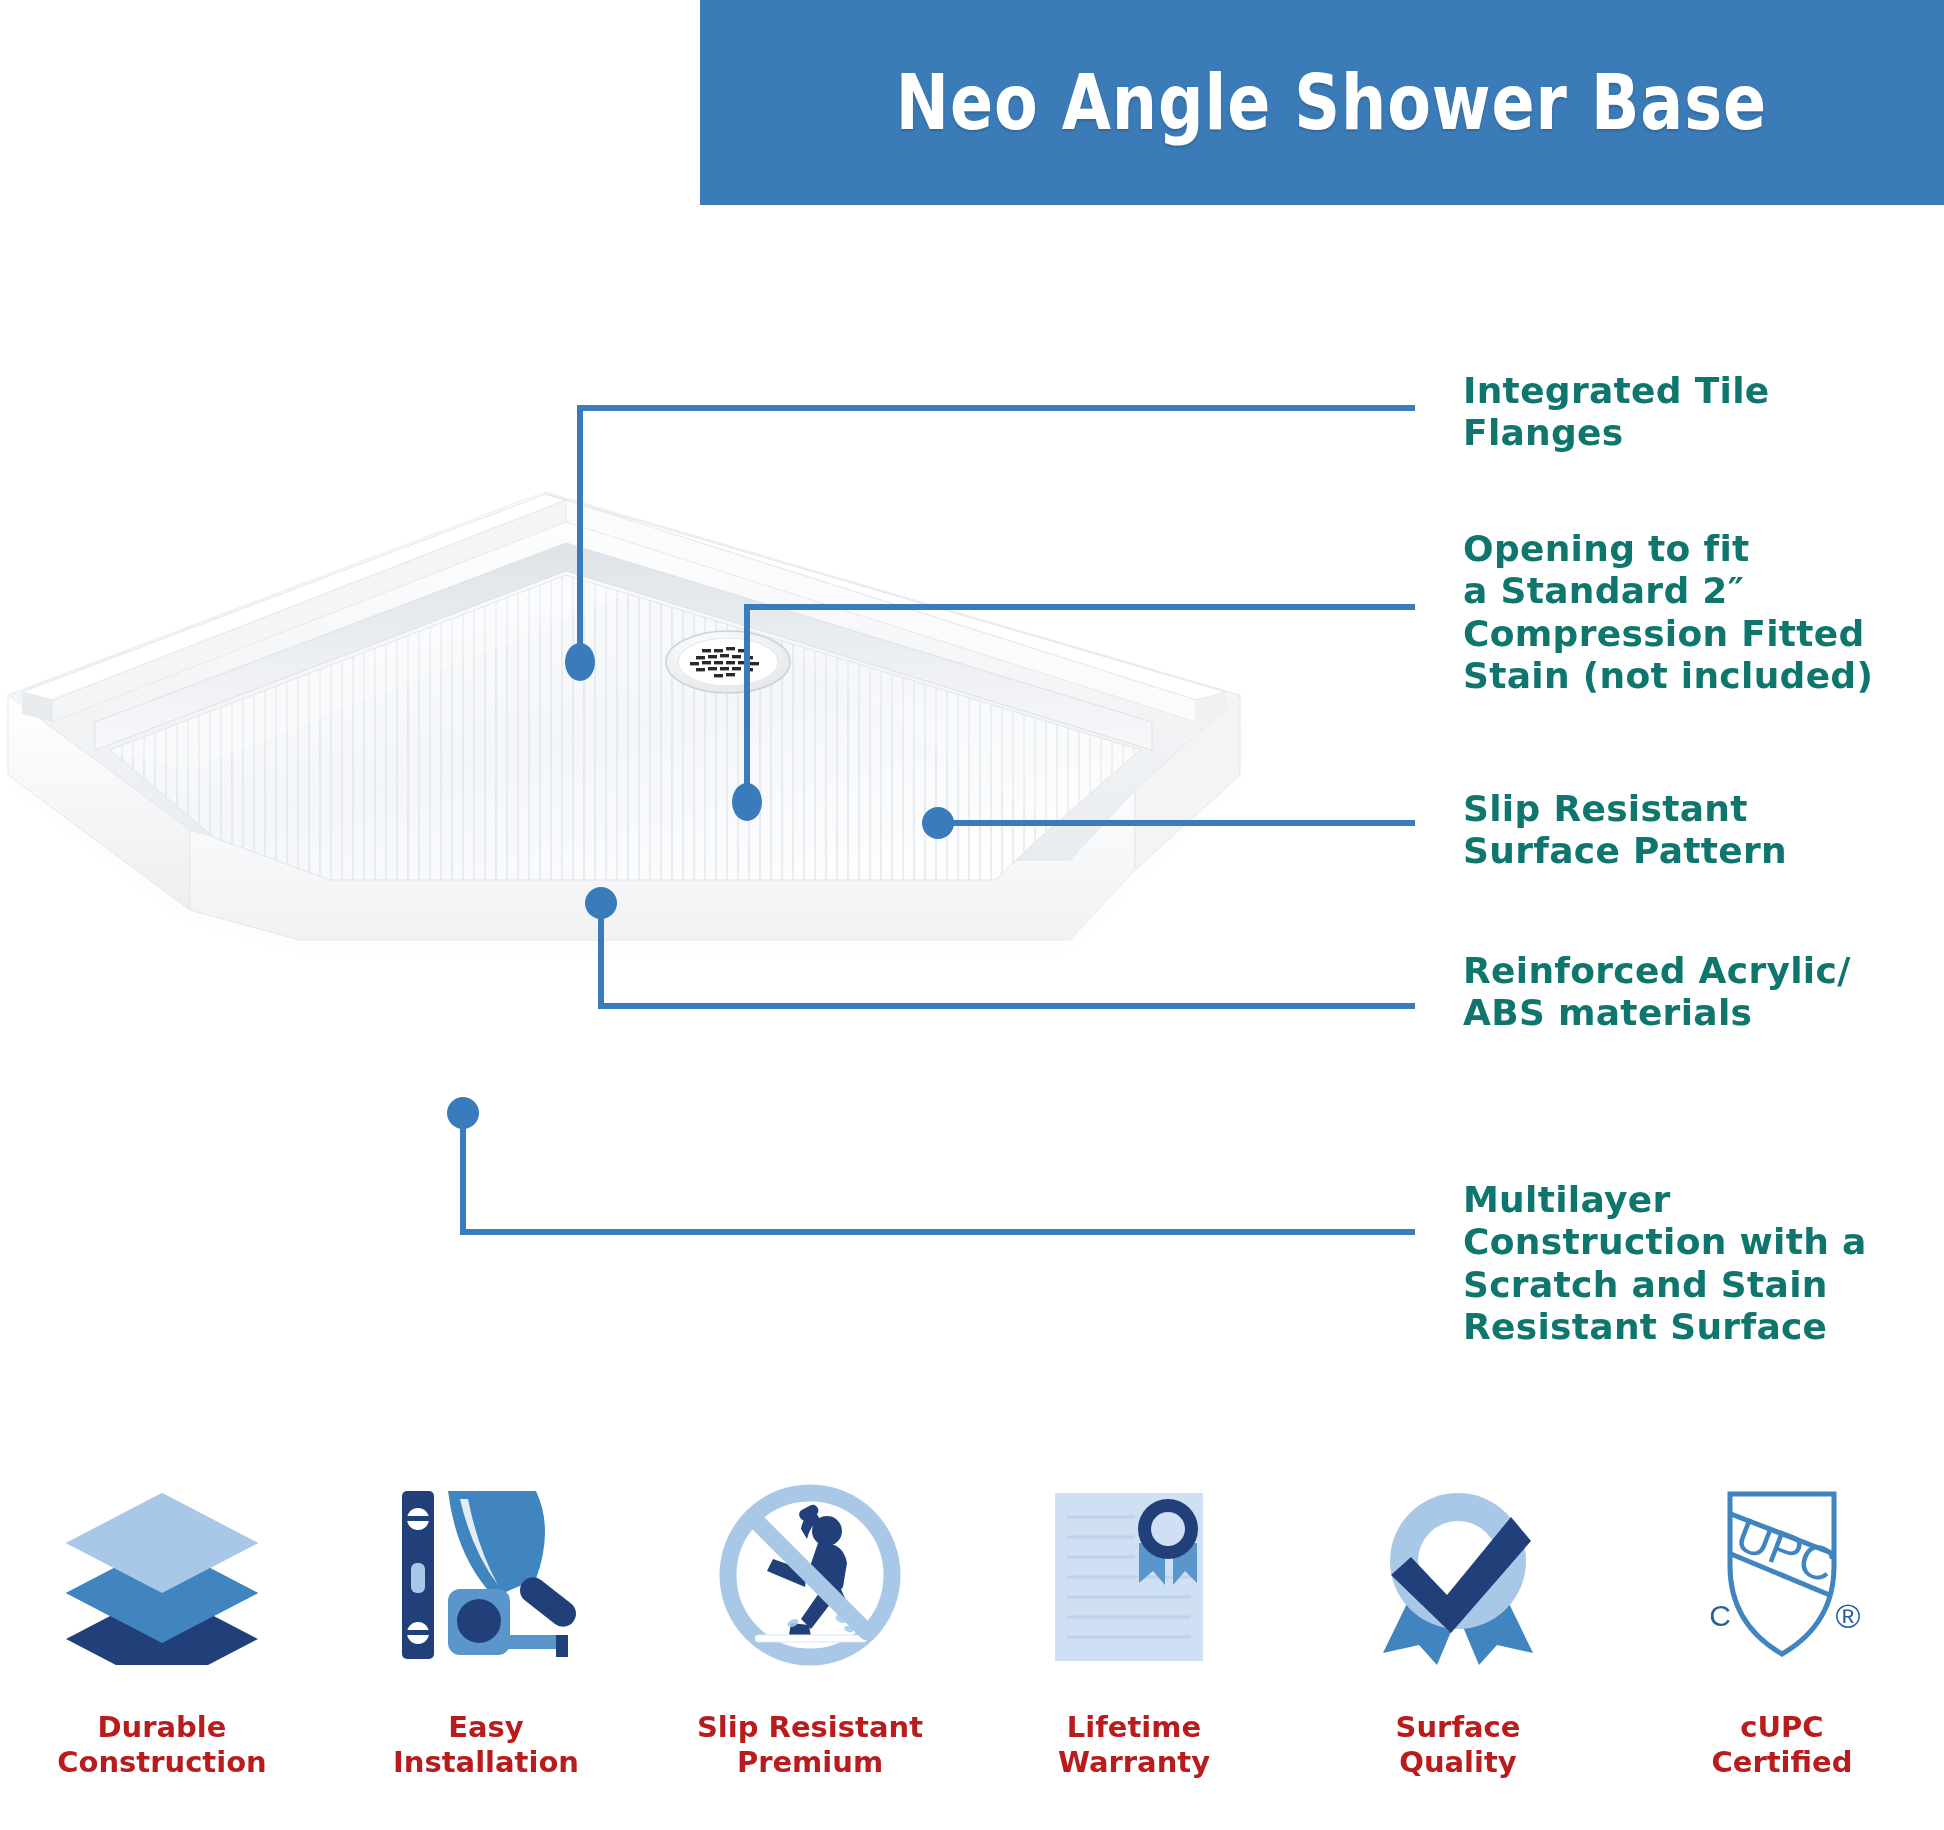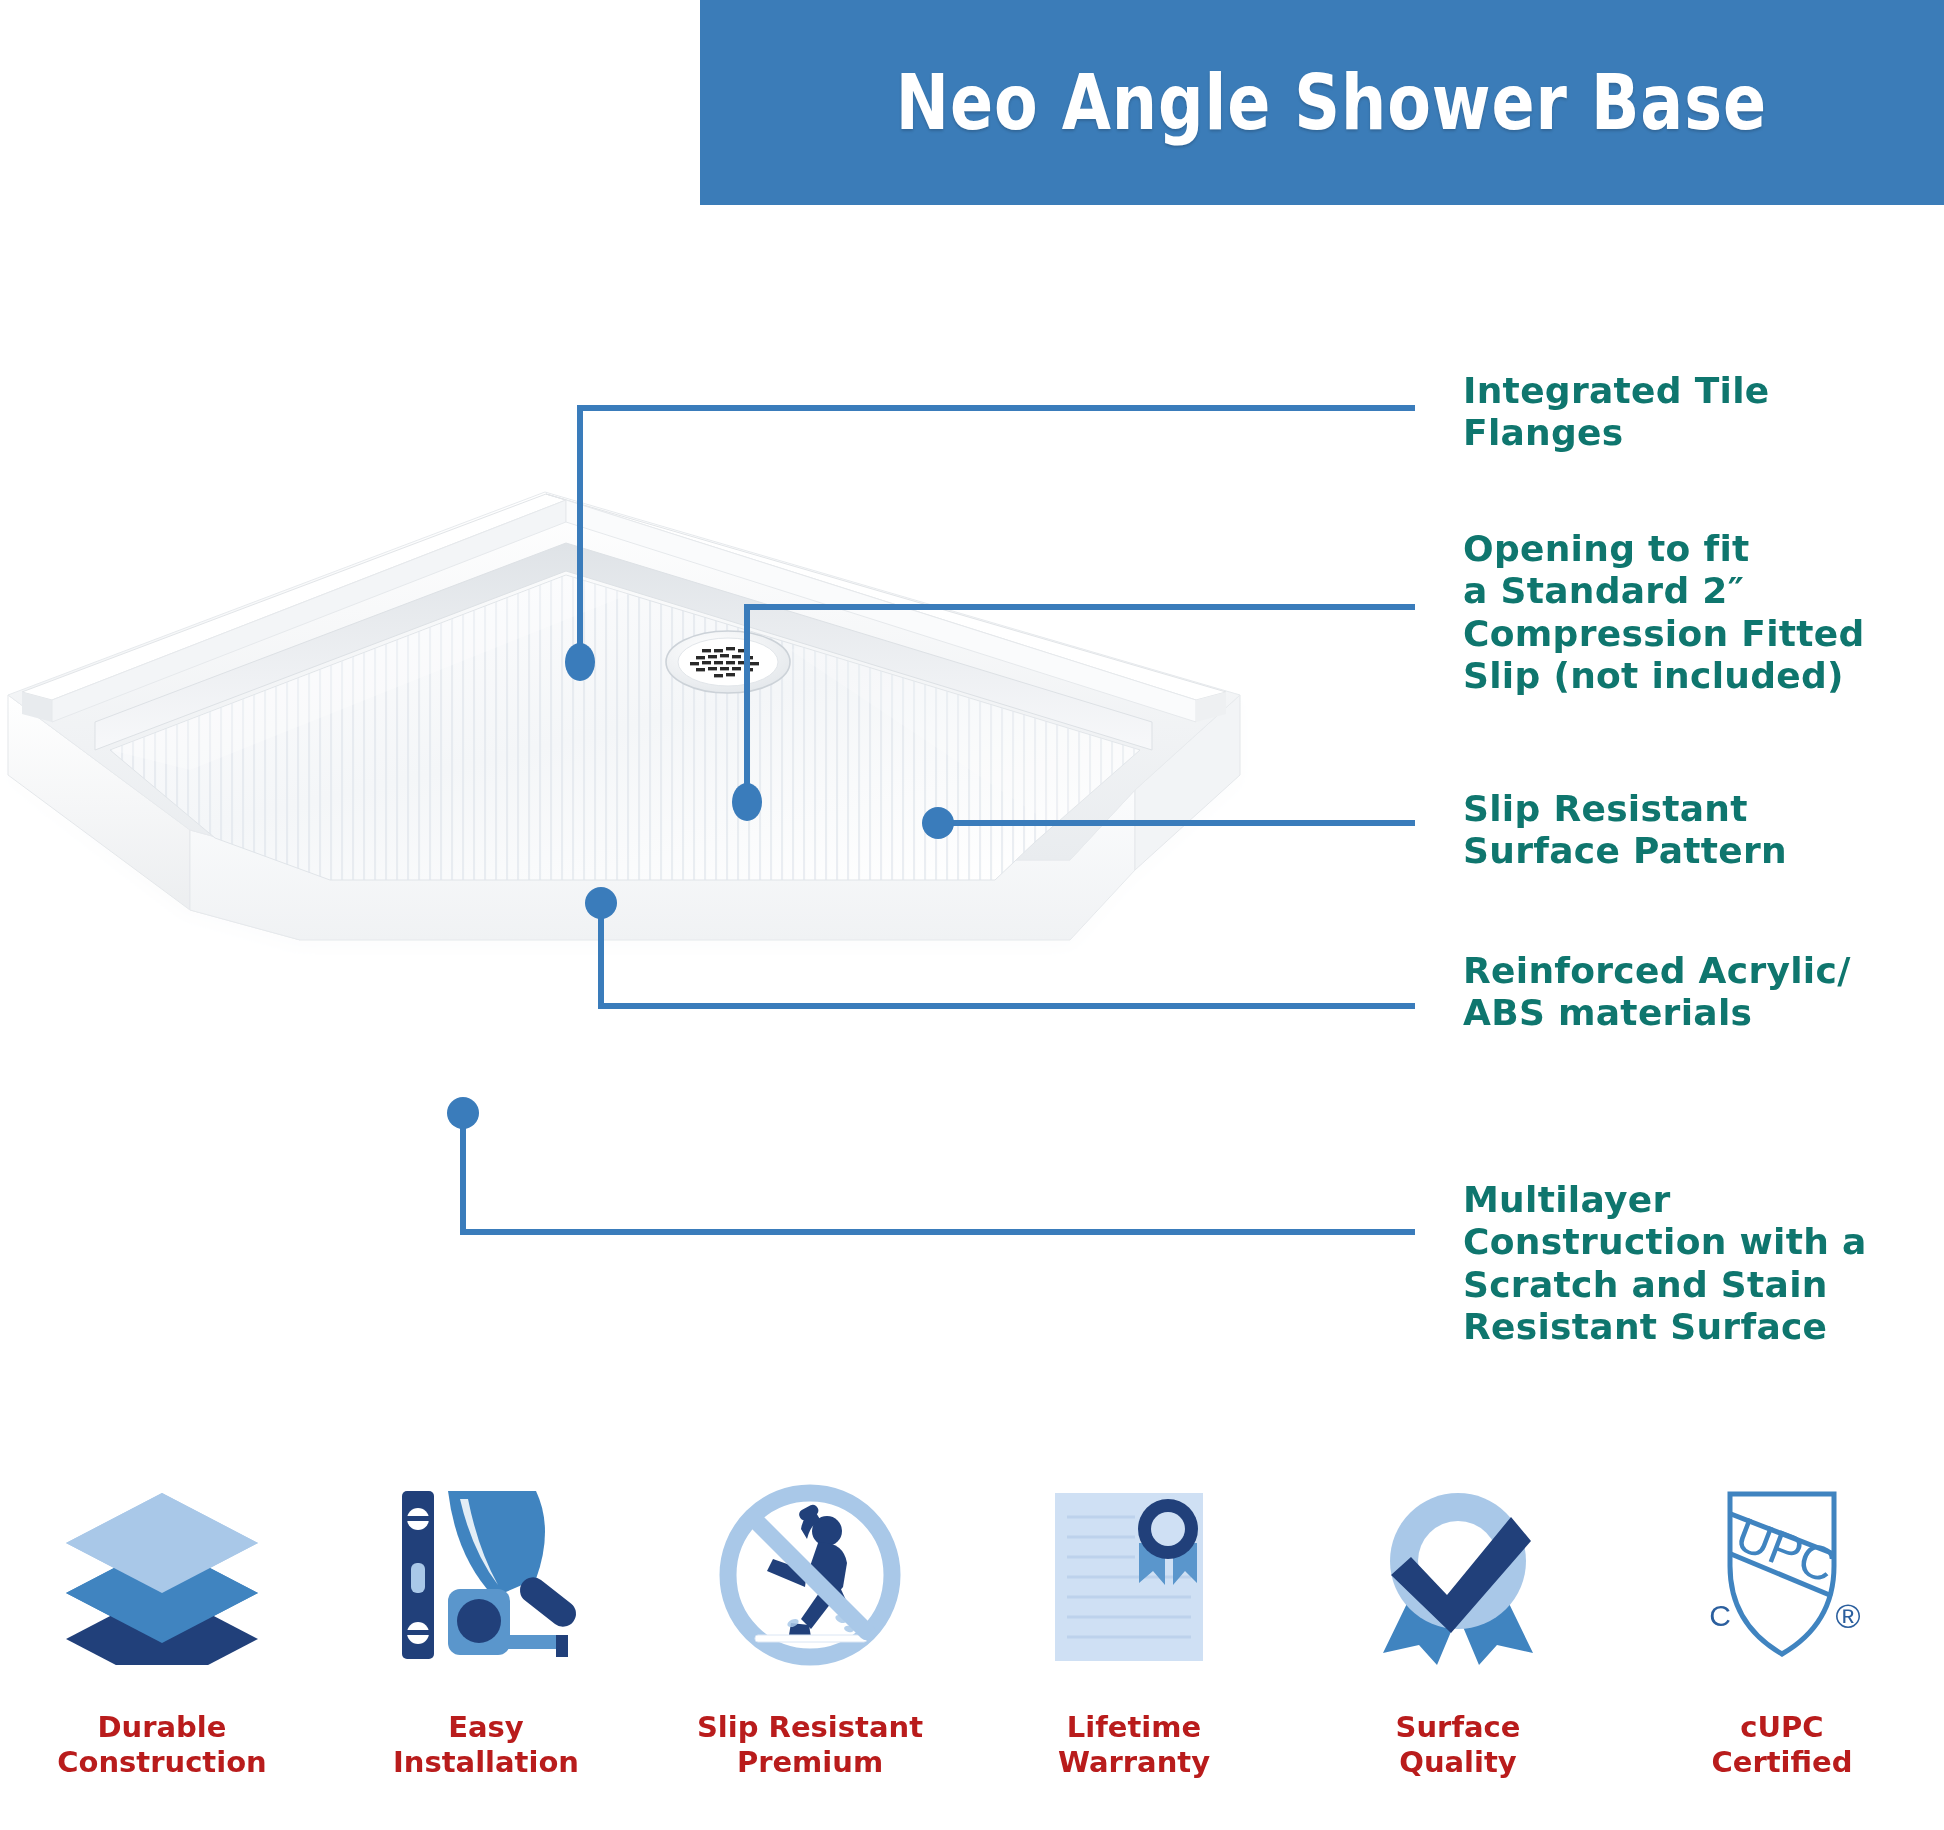--- a/index.html
+++ b/index.html
@@ -204,21 +204,21 @@
 
 <div class="callout" id="callout-0">
   <span class="ln">Integrated Tile</span>
   <span class="ln">Flanges</span>
 </div>
 
 <div class="callout" id="callout-1">
   <span class="ln">Opening to fit</span>
   <span class="ln">a Standard 2″</span>
   <span class="ln">Compression Fitted</span>
-  <span class="ln">Slip (not included)</span>
+  <span class="ln">Stain (not included)</span>
 </div>
 
 <div class="callout" id="callout-2">
   <span class="ln">Slip Resistant</span>
   <span class="ln">Surface Pattern</span>
 </div>
 
 <div class="callout" id="callout-3">
   <span class="ln">Reinforced Acrylic/</span>
   <span class="ln">ABS materials</span>

